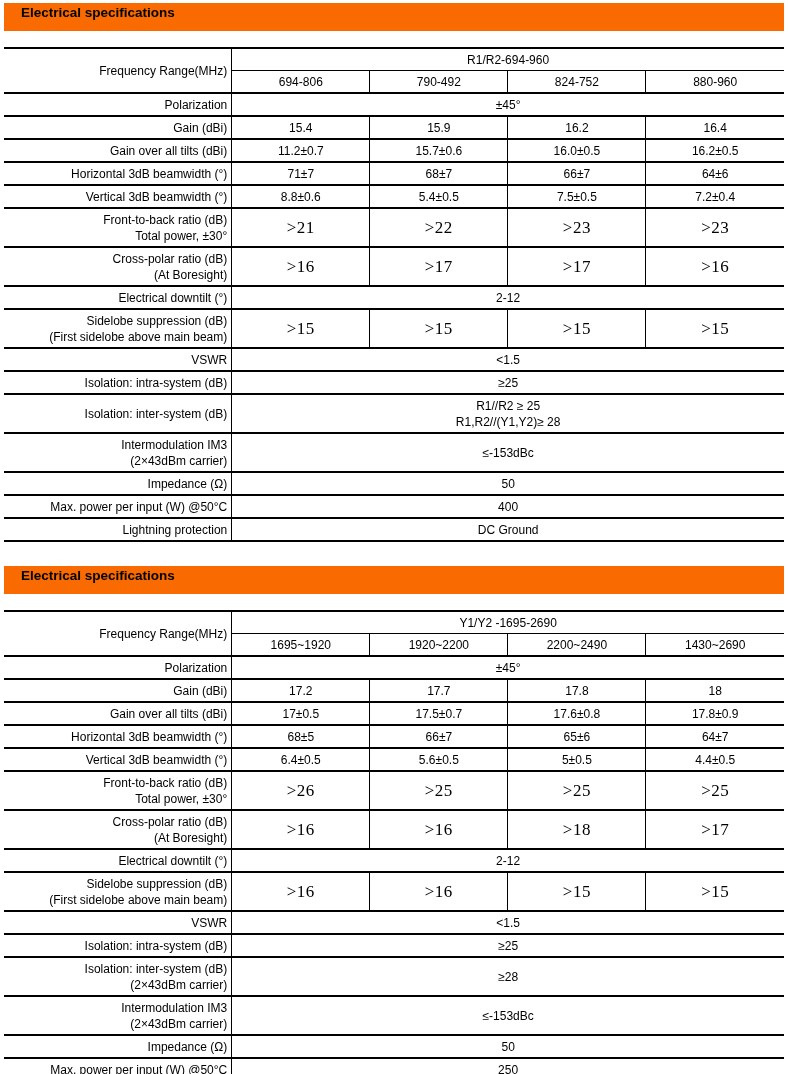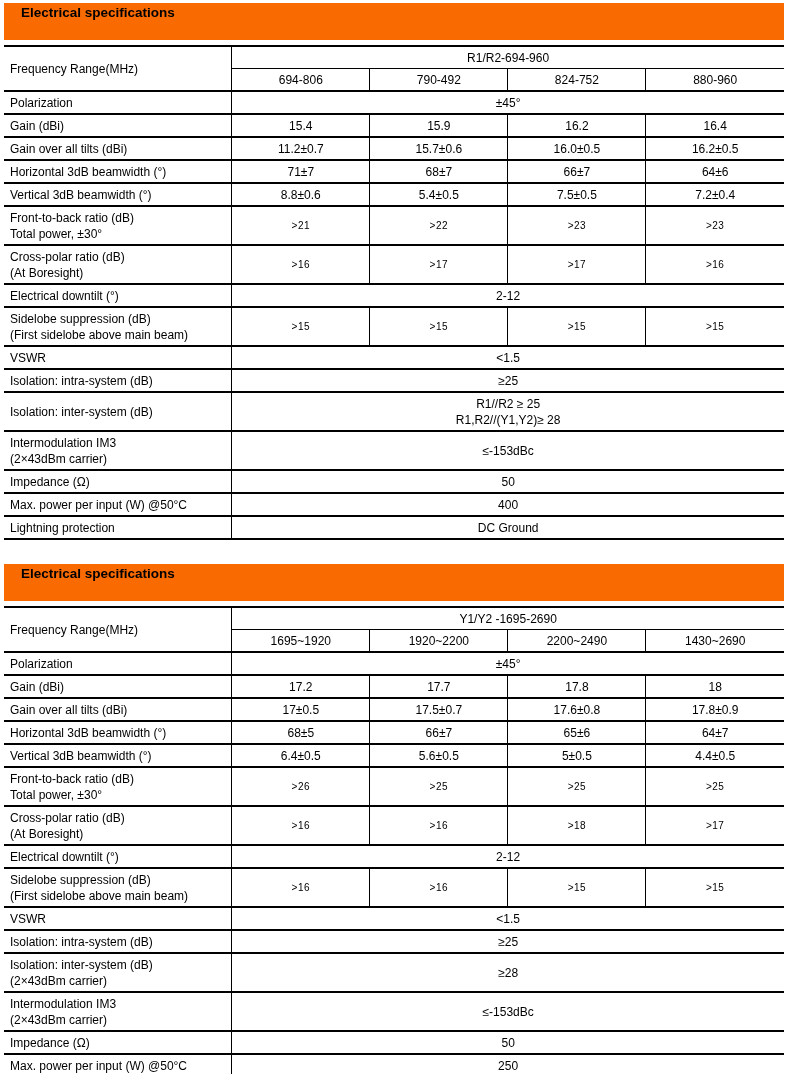--- a/index.html
+++ b/index.html
@@ -14,48 +14,48 @@
     overflow: hidden;
   }
   section.spec-section { margin-bottom: 24px; }
   section.spec-section:last-child { margin-bottom: 0; }
   .spec-header {
     background: var(--accent);
     color: #000;
     font-weight: bold;
     font-size: 13.5px;
     line-height: 16px;
-    padding: 2px 8px 19px 17px;
-    margin-bottom: 5px;
+    padding: 2px 8px 10px 17px;
+    margin-bottom: 16px;
   }
   table.spec-table {
     width: 100%;
     border-collapse: collapse;
     table-layout: fixed;
     border-top: 2.5px solid #000;
   }
   col.label-col { width: 29.2%; }
   col.value-col { width: 17.7%; }
   td {
     border-bottom: 2px solid #000;
     vertical-align: middle;
     font-size: 12px;
     line-height: 16px;
   }
   td.label-cell {
-    text-align: left;
+    text-align: right;
     padding: 2.5px 4px 2.5px 6px;
   }
   td.val {
     text-align: center;
     padding: 2.5px 2px;
     border-left: 1.5px solid #000;
   }
   td.band-cell { border-bottom: 1.2px solid #000; }
-  td.gt { font-size: 10px; letter-spacing: 0.5px; }
+  td.gt { font-size: 17px; letter-spacing: 0.5px; font-family: Liberation Serif, serif; }
 </style>
 </head>
 <body>
 
 <section class="spec-section">
   <div class="spec-header">Electrical specifications</div>
   <table class="spec-table">
     <colgroup>
       <col class="label-col">
         <col class="value-col">

